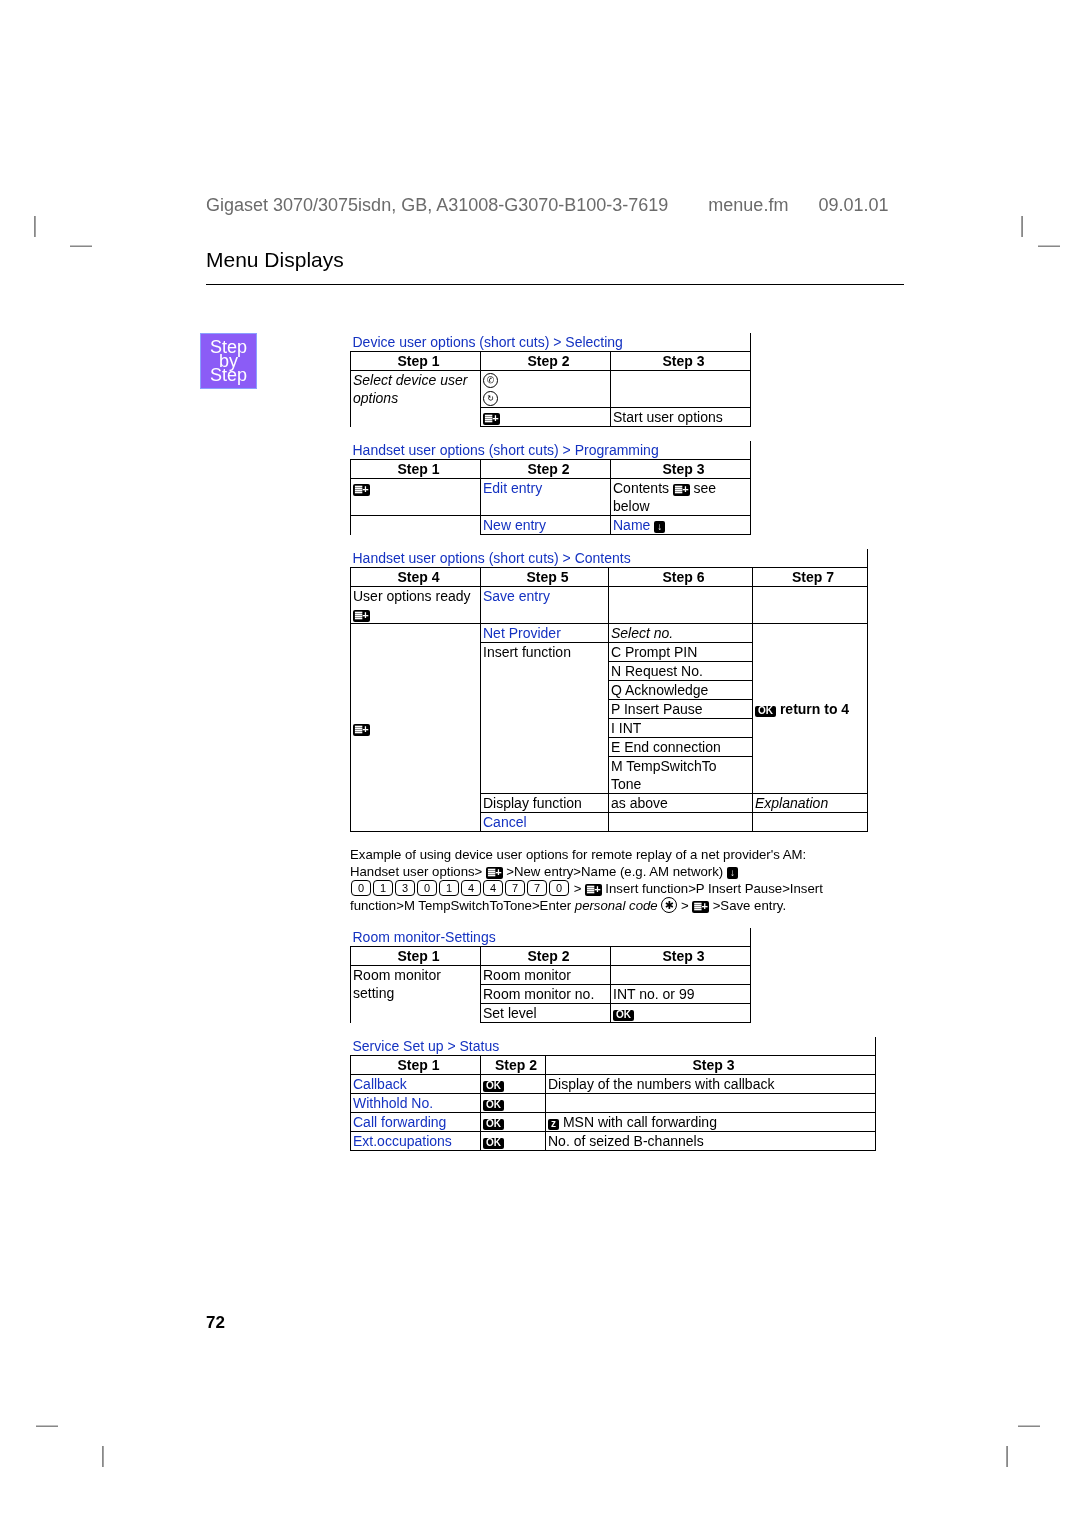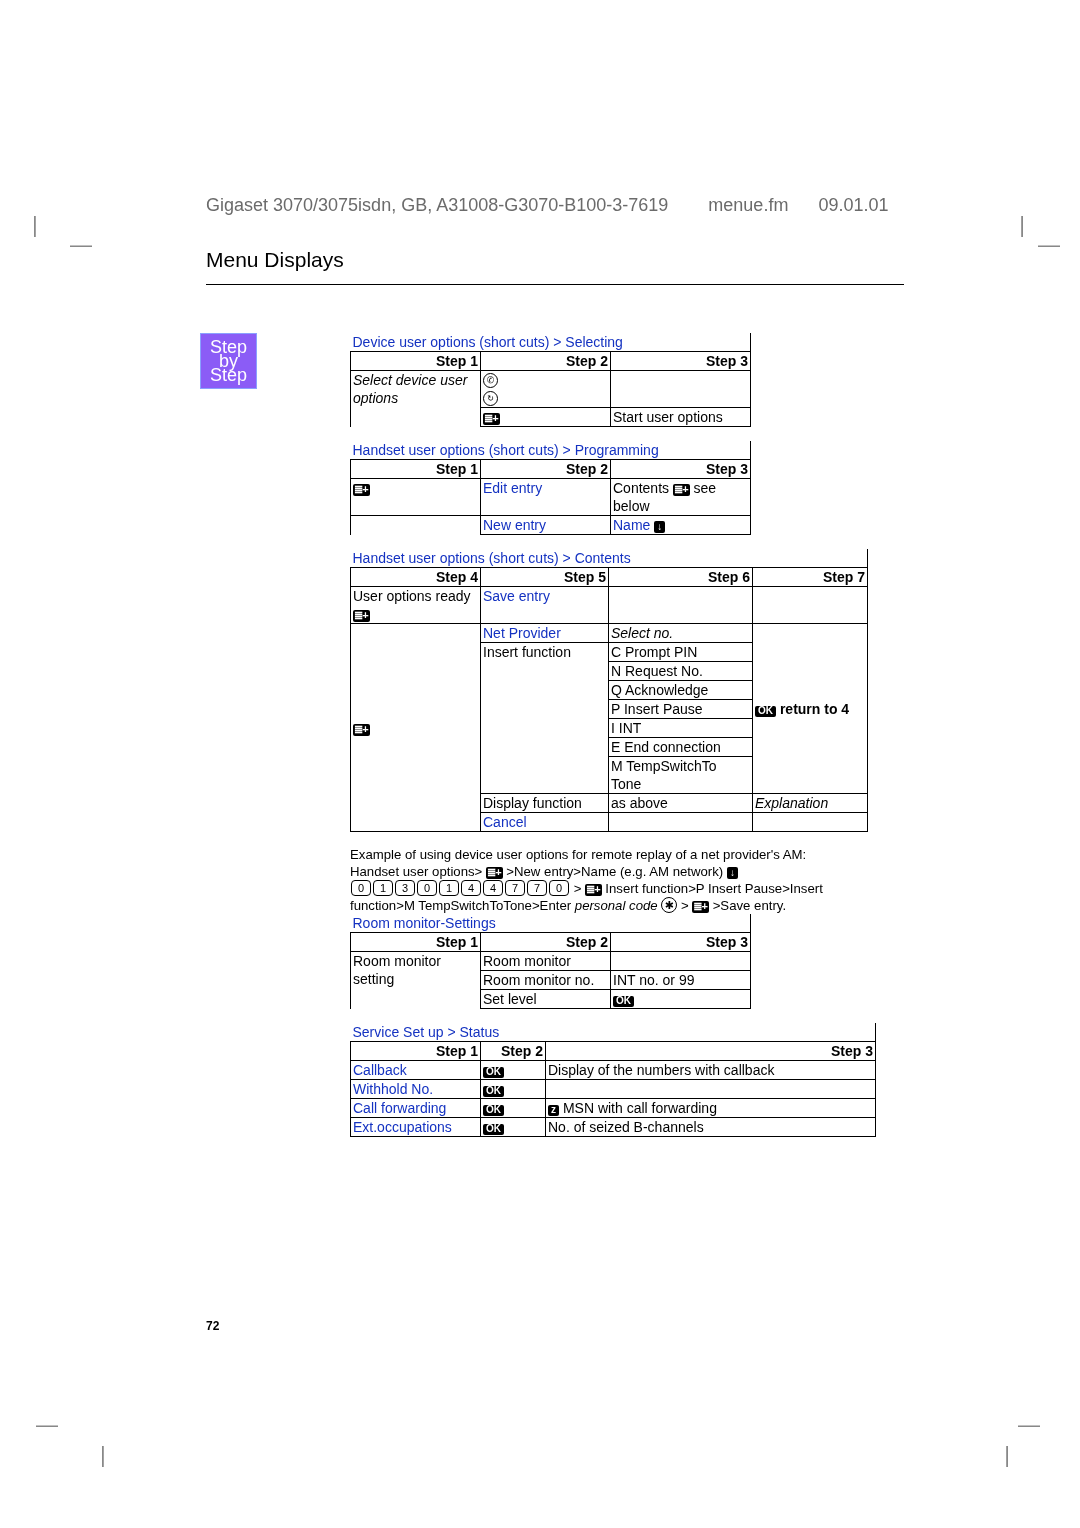--- a/index.html
+++ b/index.html
@@ -77,21 +77,21 @@
     border-collapse: collapse;
     margin-bottom: 14px;
   }
   .content td, .content th {
     vertical-align: top;
     padding: 0 2px;
   }
   .blue { color: #1432c1; }
   .bold { font-weight: 700; }
   .ital { font-style: italic; }
-  .hrow th { border-bottom: 1px solid #000; text-align: right; font-weight:700;padding-left:8px;}
+  .hrow th { border-bottom: 1px solid #000; text-align: center; font-weight:700;padding-left:8px;}
   .cap { border-bottom: 1px solid #000; padding-bottom:1px;}
   .vline { border-left: 1px solid #000; }
   .vline-r { border-right: 1px solid #000; }
   .topline { border-top: 1px solid #000; }
 
   .icon {
     display: inline-block;
     vertical-align: text-bottom;
     line-height: 1;
   }
@@ -111,28 +111,29 @@
     display:inline-block; min-width:10px; text-align:center; line-height:14px; height:14px;
     margin: 0 1px;
   }
   .icon.star { border:1.3px solid #000; border-radius:50%; width:14px; height:14px; display:inline-flex; align-items:center; justify-content:center; font-size:11px;}
   .icon.star::before{content:"✱";}
   .icon.z { background:#000; color:#fff; font-size:10px; font-weight:700; padding:0 3px 1px; border-radius:2px;}
 
   .example {
     font-size: 13.2px;
     line-height: 17px;
+    margin-bottom: 14px;
   }
 
   .pageno {
     position:absolute;
     left: 206px;
     bottom: 195px;
     font-weight: 700;
-    font-size: 12px;
+    font-size: 17px;
   }
 
   
   .t3 col:nth-child(1){width:130px;}
   .t3 col:nth-child(2){width:130px;}
   .t3 col:nth-child(3){width:140px;}
   .t4 col:nth-child(1){width:130px;}
   .t4 col:nth-child(2){width:128px;}
   .t4 col:nth-child(3){width:144px;}
   .t4 col:nth-child(4){width:115px;}

